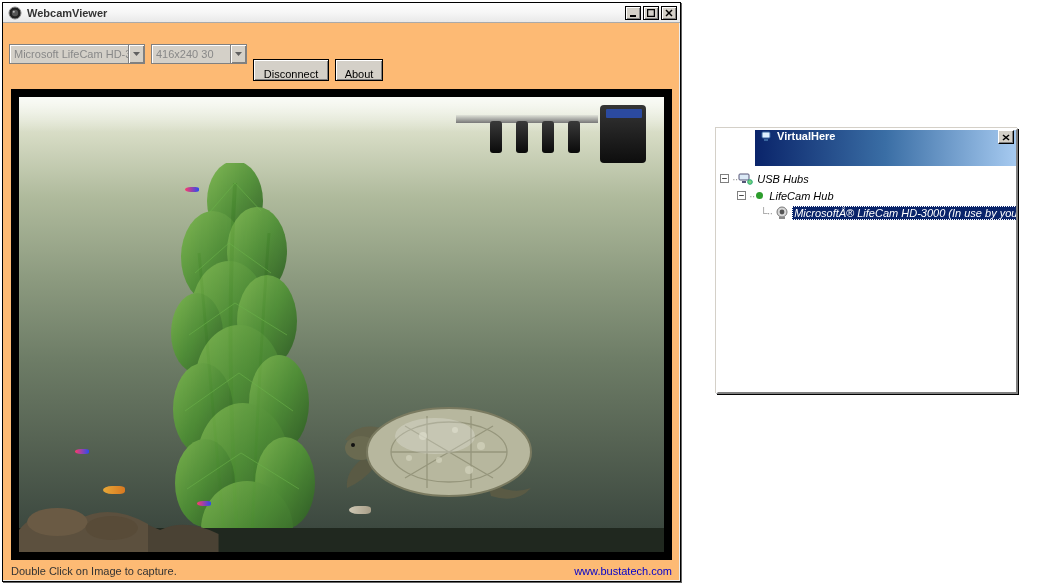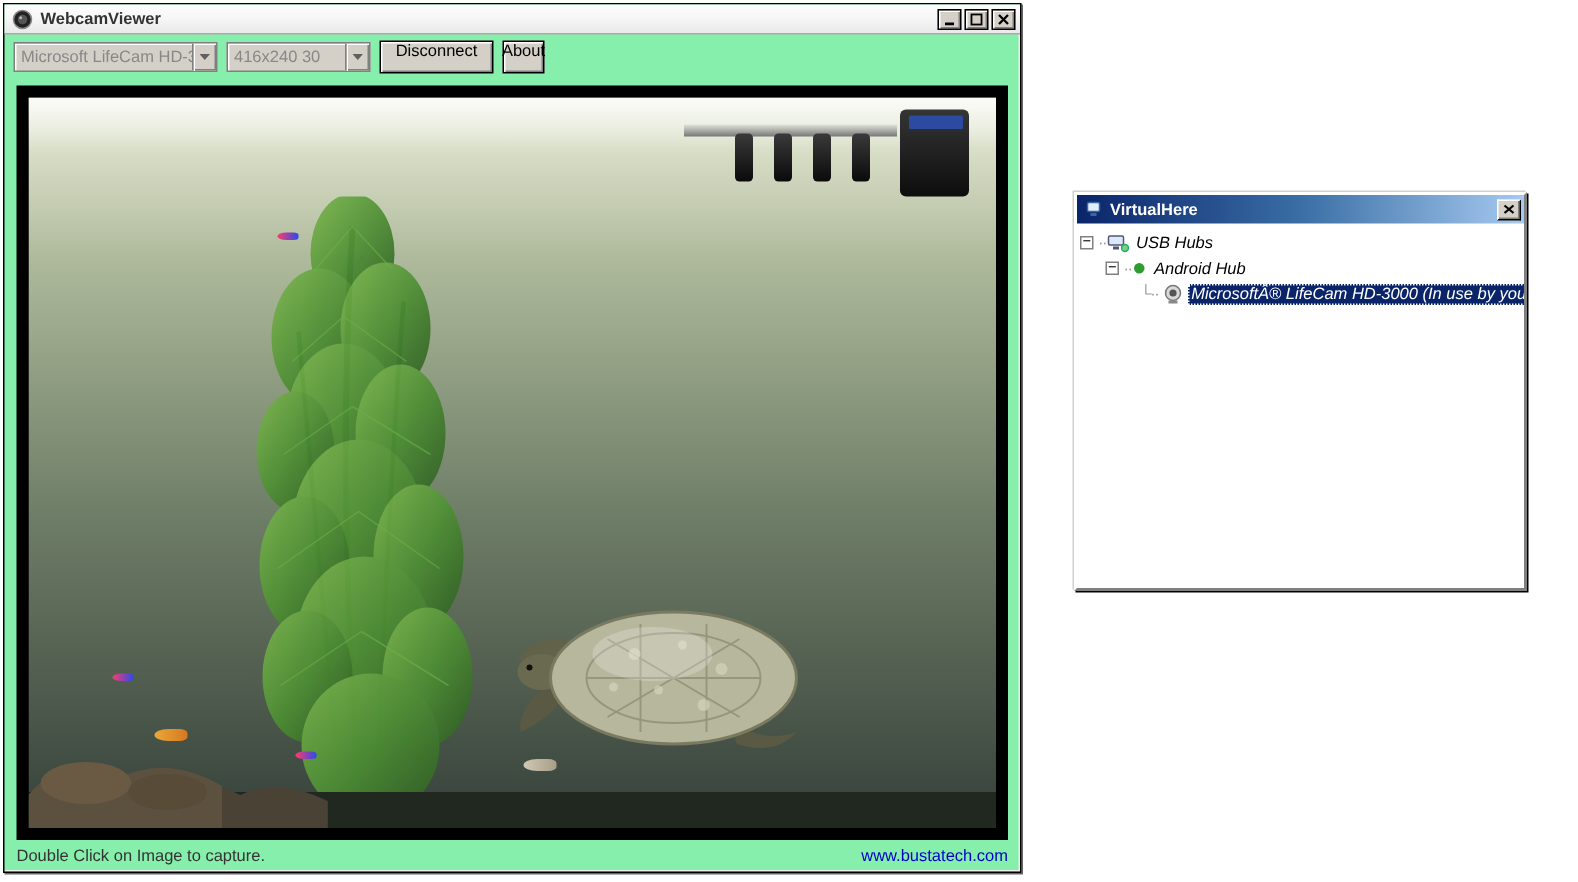--- a/index.html
+++ b/index.html
@@ -15,21 +15,21 @@
     overflow: hidden;
   }
 
   
   .wcv-window {
     position: absolute;
     left: 2px;
     top: 2px;
     width: 679px;
     height: 580px;
-    background: #86efac;
+    background: #fdba74;
     border: 1px solid #000;
     display: flex;
     flex-direction: column;
     box-shadow: 1px 1px 0 #666, -1px -1px 0 #eee inset;
   }
   .wcv-titlebar {
     height: 20px;
     background: linear-gradient(180deg, #fefefe 0%, #f6f6f6 50%, #e9e9e9 100%);
     border-bottom: 1px solid #aaa;
     display: flex;
@@ -78,21 +78,21 @@
     box-shadow: inset 1px 1px 0 #fff, inset -1px -1px 0 #808080;
   }
   .wcv-combo.disabled { color: #888; }
   .wcv-btn {
     height: 22px;
     padding: 0 12px;
     background: #d4d0c8;
     border: 1px solid #000;
     box-shadow: inset 1px 1px 0 #fff, inset -1px -1px 0 #808080;
     font-size: 11px;
-    display: inline-flex; align-items: flex-start; justify-content: center;
+    display: inline-flex; align-items: flex-end; justify-content: center; margin-top: 32px;
   }
   .wcv-video-outer {
     margin: 4px 8px 2px 8px;
     flex: 1;
     background: #000;
     position: relative;
   }
   .wcv-video-inner {
     position: absolute;
     left: 8px; right: 8px; top: 8px; bottom: 8px;
@@ -117,26 +117,27 @@
     background: #ffffff;
     border: 2px solid #d4d0c8;
     border-top-color: #fff;
     border-left-color: #fff;
     border-right-color: #808080;
     border-bottom-color: #808080;
     box-shadow: 1px 1px 0 #000, -1px -1px 0 #d4d0c8;
     display: flex; flex-direction: column;
   }
   .vh-titlebar {
-    height: 19px;
+    height: 36px;
     background: linear-gradient(90deg, #0a246a 0%, #3a6ea5 50%, #a6caf0 100%);
     color: #fff;
-    display: flex; align-items: center;
+    display: flex; 
     padding: 0 2px 0 4px;
     font-weight: bold;
+    margin-left: 37px;
   }
   .vh-title-icon { width: 14px; height: 14px; margin-right: 4px; display:inline-flex; align-items:center; justify-content:center; }
   .vh-title-text { flex: 1; font-size: 11px; }
   .vh-close {
     width: 16px; height: 14px;
     background: #d4d0c8;
     border: 1px solid #fff;
     border-right-color: #000; border-bottom-color: #000;
     box-shadow: inset -1px -1px 0 #808080;
     display: inline-flex; align-items: center; justify-content: center;
@@ -279,21 +280,21 @@
       <span class="wcv-combo-text">416x240 30</span>
       <span class="wcv-combo-arrow">
         <svg width="7" height="4">
             <polygon points="0,0 7,0 3.5,4" fill="#606060"></polygon>
           </svg>
       </span>
     </div>
     <span class="wcv-btn" style="width:76px">
       <span>Disconnect</span>
     </span>
-    <span class="wcv-btn" style="width:28px">
+    <span class="wcv-btn" style="width:48px">
       <span>About</span>
     </span>
   </div>
 
   <div class="wcv-video-outer">
     <div class="wcv-video-inner">
       <div class="scene">
 
         <div class="filter-unit">
           <div class="filter-bar"></div>
@@ -427,21 +428,21 @@
           <circle cx="13" cy="10" r="2.3" fill="#7bd27b" stroke="#2a7"></circle>
         </svg>
       </span>
       <span class="tree-label">USB Hubs</span>
     </div>
 
     <div class="tree-row" style="padding-left:17px">
       <span class="tree-toggle">−</span>
       <span class="tree-dots">··</span>
       <span class="green-dot"></span>
-      <span class="tree-label">Android Hub</span>
+      <span class="tree-label">LifeCam Hub</span>
     </div>
 
     <div class="tree-row" style="padding-left:40px">
       <span class="tree-dots" style="margin-right:2px">└··</span>
       <span class="tree-icon">
         <svg width="16" height="14" viewBox="0 0 16 14">
           <ellipse cx="8" cy="6" rx="5" ry="5" fill="#d8d8d8" stroke="#777"></ellipse>
           <circle cx="8" cy="6" r="2.4" fill="#555"></circle>
           <rect x="5" y="11" width="6" height="2" fill="#888"></rect>
         </svg>

